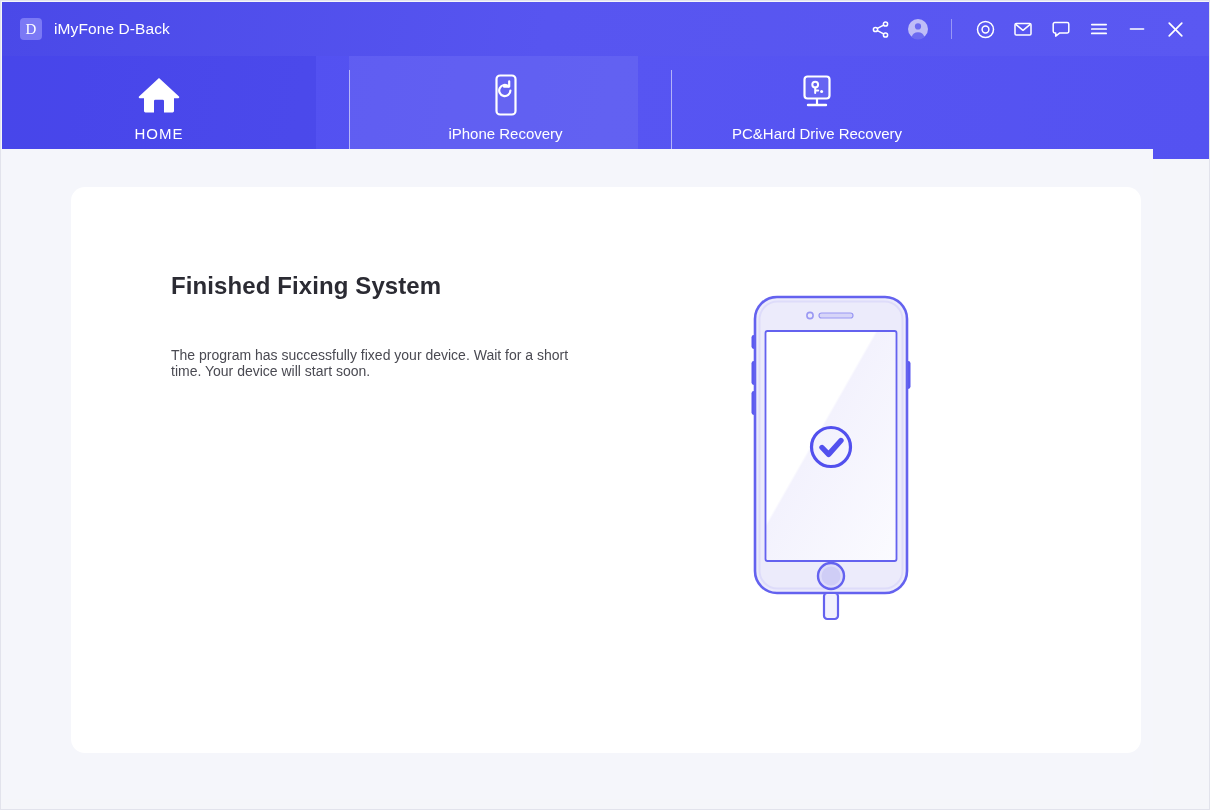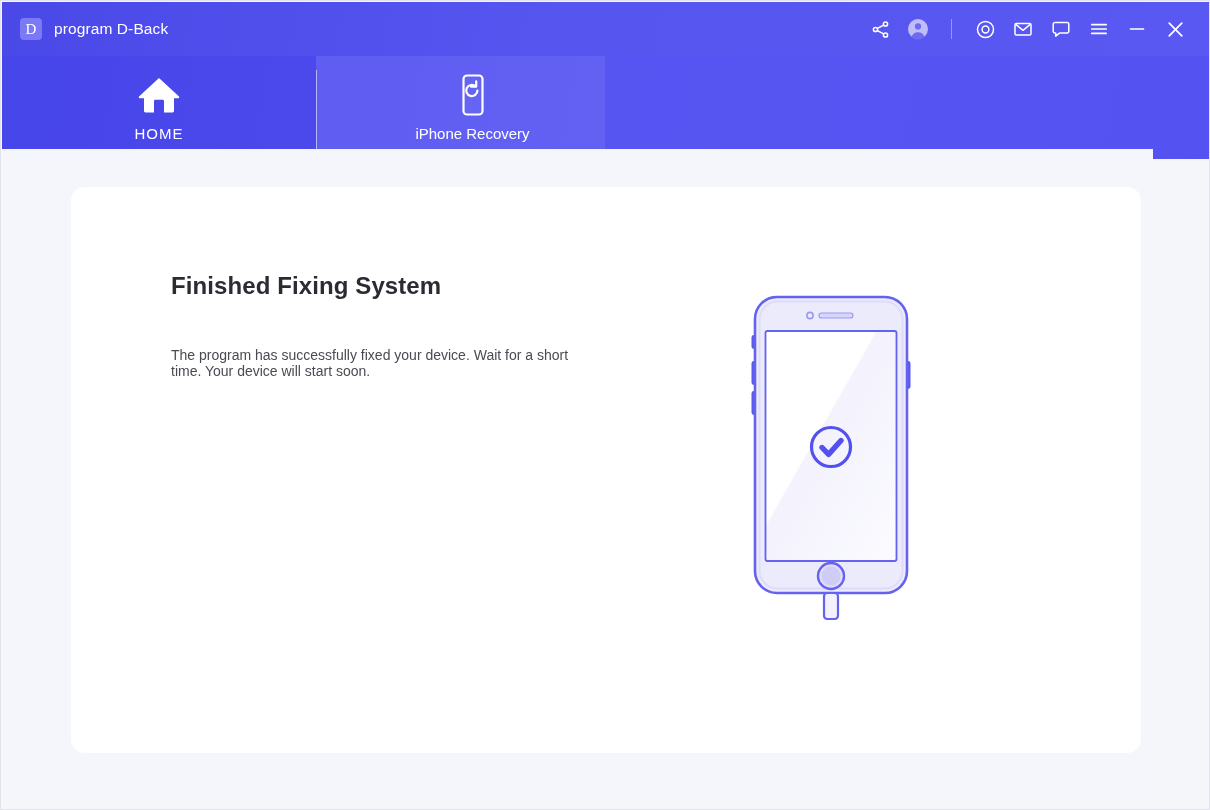--- a/index.html
+++ b/index.html
@@ -77,20 +77,21 @@
   }
 
   
   #nav-tabs {
     position: absolute;
     left: 1px; top: 55px;
     width: 1208px;
     height: 103px;
     display: flex;
     background: linear-gradient(100deg, #4f4df0 0%, #5755f2 50%, #5452f1 100%);
+    gap: 33px;
   }
 
   .nav-tab {
     position: relative;
     display: flex;
     flex-direction: column;
     align-items: center;
     justify-content: center;
     color: #ffffff;
     height: 103px;
@@ -187,21 +188,21 @@
 </style>
 </head>
 <body>
 
 <div id="app-window">
 
   <div id="title-bar">
 
     <div id="app-logo">D</div>
 
-    <div id="app-title">program D-Back</div>
+    <div id="app-title">iMyFone D-Back</div>
 
     <div id="title-actions">
 
       <div class="tb-btn">
         <svg width="19" height="19" viewBox="0 0 19 19" fill="none" stroke="#ffffff" stroke-width="1.5" stroke-linecap="round" stroke-linejoin="round">
           <circle cx="14.5" cy="4" r="2.1"></circle>
           <circle cx="4.5" cy="9.5" r="2.1"></circle>
           <circle cx="14.5" cy="15" r="2.1"></circle>
           <line x1="6.4" y1="8.4" x2="12.6" y2="5.1"></line>
           <line x1="6.4" y1="10.6" x2="12.6" y2="13.9"></line>
@@ -277,20 +278,33 @@
       <div class="nav-icon">
         <svg width="34" height="44" viewBox="0 0 34 44" fill="none">
           <rect x="7.5" y="2.5" width="19" height="39" rx="3.6" fill="#6664f2" stroke="#ffffff" stroke-width="2.2"></rect>
           <path d="M21.4 17.5 a5.6 5.6 0 1 1 -1.9 -4.2" stroke="#ffffff" stroke-width="2.2" stroke-linecap="round"></path>
           <polyline points="20.2,8.3 20.2,13.6 14.9,13.6" stroke="#ffffff" stroke-width="2.2" stroke-linecap="round" stroke-linejoin="round" fill="none"></polyline>
         </svg>
       </div>
       <div class="nav-label">iPhone Recovery</div>
     </div>
 
+    <div class="nav-tab w-pc">
+      <div class="nav-icon">
+        <svg width="42" height="44" viewBox="0 0 42 44" fill="none">
+          <rect x="8.5" y="3.5" width="25" height="22" rx="3" fill="#6664f2" stroke="#ffffff" stroke-width="2.2"></rect>
+          <circle cx="19.2" cy="11.6" r="2.9" fill="none" stroke="#ffffff" stroke-width="2"></circle>
+          <path d="M19.2 14.5 v5.4 M19.2 17.4 h3" stroke="#ffffff" stroke-width="2" stroke-linecap="round"></path>
+          <circle cx="25.6" cy="18.4" r="1.5" fill="#ffffff"></circle>
+          <line x1="21" y1="26" x2="21" y2="31" stroke="#ffffff" stroke-width="2.2"></line>
+          <line x1="12" y1="32" x2="30" y2="32" stroke="#ffffff" stroke-width="2.4" stroke-linecap="round"></line>
+        </svg>
+      </div>
+      <div class="nav-label">PC&amp;Hard Drive Recovery</div>
+    </div>
 
 
   </div>
 
   <div id="content-area">
     <div id="content-card">
 
       <div id="panel-heading">Finished Fixing System</div>
 
       <div id="panel-description">The program has successfully fixed your device. Wait for a short time. Your device will start soon.</div>

